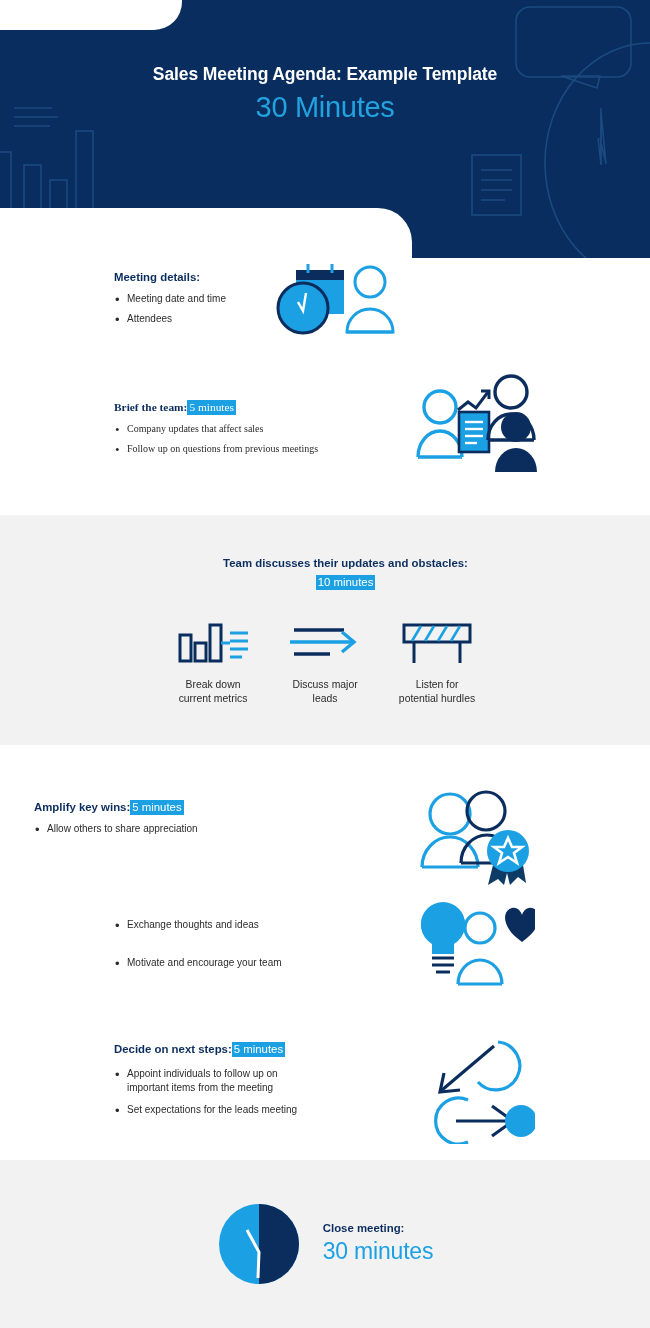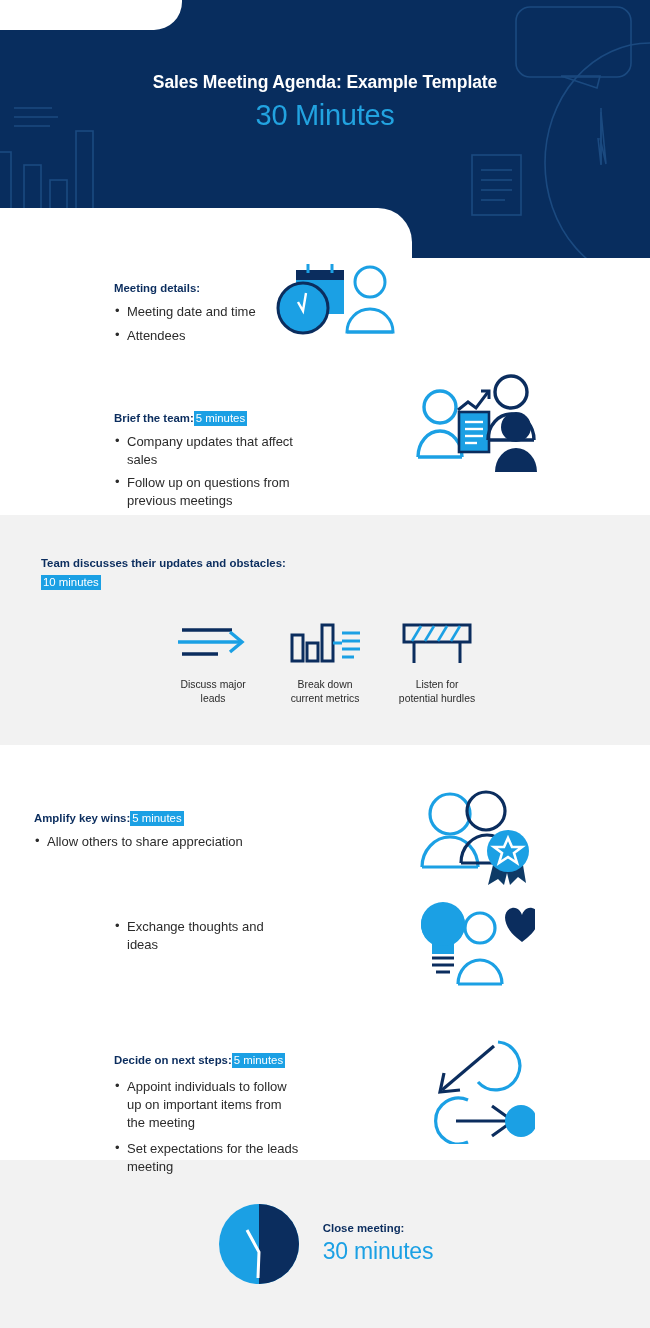--- a/index.html
+++ b/index.html
@@ -32,21 +32,21 @@
     position: absolute;
     bottom: 0; left: 0;
     width: 412px; height: 50px;
     background: #ffffff;
     border-top-right-radius: 34px;
     z-index: 4;
   }
   .header-deco { position: absolute; inset: 0; z-index: 1; }
   .header-text {
     position: absolute;
-    top: 72px; left: 0; width: 650px;
+    top: 64px; left: 0; width: 650px;
     z-index: 5;
     text-align: center;
   }
   .header-title {
     color: #ffffff;
     font-size: 17.5px;
     font-weight: bold;
     letter-spacing: -0.1px;
   }
   .header-sub {
@@ -72,52 +72,51 @@
     position: absolute;
     top: 0;
   }
 
   .h-line {
     font-size: 11.4px;
     font-weight: bold;
     color: #0b2d5e;
     line-height: 1.35;
     margin-bottom: 7px;
-    margin-top: 11px;
   }
   .badge {
     display: inline-block;
     background: #1ba0e4;
     color: #ffffff;
     font-size: 11.4px;
     font-weight: 400;
     padding: 0 2px 1px 2px;
     line-height: 1.25;
     vertical-align: baseline;
   }
   ul.bullets { list-style: none; }
   ul.bullets li {
     position: relative;
-    font-size: 13px;
+    font-size: 10px;
     color: #2b2b2b;
     line-height: 1.35;
     padding-left: 13px;
     margin-bottom: 6px;
   }
   ul.bullets li::before {
     content: "•";
     position: absolute;
     left: 1px; top: -1px;
     font-size: 13px;
     color: #2b2b2b;
   }
 
   
   .group-head {
-    text-align: left;
+    text-align: center;
     font-size: 11.4px;
     font-weight: bold;
     color: #0b2d5e;
     padding-top: 40px;
     line-height: 1.45;
     margin-left: 41px;
   }
   .group-head .badge { font-weight: 400; margin-top: 3px; }
   .icon-grid {
     display: flex;
@@ -237,21 +236,21 @@
       <polyline points="28,42 33,51 36,33" fill="none" stroke="#ffffff" stroke-width="2.4"></polyline>
 
       <circle cx="100" cy="22" r="15" fill="none" stroke="#1ba0e4" stroke-width="3"></circle>
       <path d="M77 72 A23 23 0 0 1 123 72 Z" fill="none" stroke="#1ba0e4" stroke-width="3"></path>
       <line x1="77" y1="72" x2="123" y2="72" stroke="#1ba0e4" stroke-width="3"></line>
     </svg>
   </div>
 </div>
 
 <div class="sec" style="height:139px;">
-  <div class="row row-wide" style="padding-top:24px;">
+  <div class="row row-wide" style="padding-top:24px;font-family:Liberation Serif, serif;">
     <div class="row-text">
       <div class="h-line">
         <span>Brief the team:</span><span class="badge">5 minutes</span>
       </div>
       <ul class="bullets">
         <li>Company updates that affect sales</li>
         <li>Follow up on questions from previous meetings</li>
       </ul>
     </div>
     <svg class="row-icon" style="left:408px; top:-4px;" width="140" height="105" viewBox="0 0 140 105">
@@ -279,55 +278,55 @@
   </div>
 </div>
 
 <div class="sec sec-gray">
   <div class="group-head">
     <span>Team discusses their updates and obstacles:</span><br>
     <span class="badge">10 minutes</span>
   </div>
 
   <div class="icon-grid">
-
-    <div class="icon-cell">
-      <div class="glyph">
-        <svg width="78" height="44" viewBox="0 0 78 44">
-          <line x1="8" y1="10" x2="58" y2="10" stroke="#0b2d5e" stroke-width="3.4"></line>
-          <line x1="4" y1="22" x2="66" y2="22" stroke="#1ba0e4" stroke-width="3.4"></line>
-          <polyline points="56,12 68,22 56,32" fill="none" stroke="#1ba0e4" stroke-width="3.4"></polyline>
-          <line x1="8" y1="34" x2="44" y2="34" stroke="#0b2d5e" stroke-width="3.4"></line>
-        </svg>
-      </div>
-      <div class="cap">
-        <span>Discuss major</span><br>
-        <span>leads</span>
-      </div>
-    </div>
 
     <div class="icon-cell">
       <div class="glyph">
         <svg width="78" height="46" viewBox="0 0 78 46">
           <rect x="6" y="16" width="11" height="26" fill="none" stroke="#0b2d5e" stroke-width="3"></rect>
           <rect x="21" y="24" width="11" height="18" fill="none" stroke="#0b2d5e" stroke-width="3"></rect>
           <rect x="36" y="6" width="11" height="36" fill="none" stroke="#0b2d5e" stroke-width="3"></rect>
           <line x1="47" y1="24" x2="56" y2="24" stroke="#1ba0e4" stroke-width="3"></line>
           <line x1="56" y1="14" x2="74" y2="14" stroke="#1ba0e4" stroke-width="3"></line>
           <line x1="56" y1="22" x2="74" y2="22" stroke="#1ba0e4" stroke-width="3"></line>
           <line x1="56" y1="30" x2="74" y2="30" stroke="#1ba0e4" stroke-width="3"></line>
           <line x1="56" y1="38" x2="68" y2="38" stroke="#1ba0e4" stroke-width="3"></line>
         </svg>
       </div>
       <div class="cap">
         <span>Break down</span><br>
         <span>current metrics</span>
       </div>
     </div>
 
+    <div class="icon-cell">
+      <div class="glyph">
+        <svg width="78" height="44" viewBox="0 0 78 44">
+          <line x1="8" y1="10" x2="58" y2="10" stroke="#0b2d5e" stroke-width="3.4"></line>
+          <line x1="4" y1="22" x2="66" y2="22" stroke="#1ba0e4" stroke-width="3.4"></line>
+          <polyline points="56,12 68,22 56,32" fill="none" stroke="#1ba0e4" stroke-width="3.4"></polyline>
+          <line x1="8" y1="34" x2="44" y2="34" stroke="#0b2d5e" stroke-width="3.4"></line>
+        </svg>
+      </div>
+      <div class="cap">
+        <span>Discuss major</span><br>
+        <span>leads</span>
+      </div>
+    </div>
+
 
     <div class="icon-cell">
       <div class="glyph">
         <svg width="82" height="46" viewBox="0 0 82 46">
           <rect x="8" y="6" width="66" height="17" fill="none" stroke="#0b2d5e" stroke-width="3"></rect>
           <line x1="16" y1="22" x2="25" y2="7" stroke="#1ba0e4" stroke-width="2.6"></line>
           <line x1="29" y1="22" x2="38" y2="7" stroke="#1ba0e4" stroke-width="2.6"></line>
           <line x1="42" y1="22" x2="51" y2="7" stroke="#1ba0e4" stroke-width="2.6"></line>
           <line x1="55" y1="22" x2="64" y2="7" stroke="#1ba0e4" stroke-width="2.6"></line>
           <line x1="18" y1="23" x2="18" y2="44" stroke="#0b2d5e" stroke-width="3"></line>
@@ -368,20 +367,21 @@
       <polygon points="90,49 94,58 104,58 96,64 99,74 90,68 81,74 84,64 76,58 86,58" fill="none" stroke="#ffffff" stroke-width="2.6"></polygon>
     </svg>
   </div>
 </div>
 
 <div class="sec" style="height:138px;">
   <div class="row" style="padding-top:18px;">
     <div class="row-text" style="width:290px;">
       <ul class="bullets" style="margin-top:10px;">
         <li style="margin-bottom:24px;">Exchange thoughts and ideas</li>
+        <li>Motivate and encourage your team</li>
       </ul>
     </div>
     <svg class="row-icon" style="left:410px; top:6px;" width="125" height="95" viewBox="0 0 125 95">
 
       <path d="M22 48 A22 22 0 1 1 44 48 L44 58 L22 58 Z" fill="#1ba0e4"></path>
       <circle cx="33" cy="28" r="22" fill="#1ba0e4"></circle>
       <line x1="22" y1="62" x2="44" y2="62" stroke="#0b2d5e" stroke-width="3"></line>
       <line x1="22" y1="69" x2="44" y2="69" stroke="#0b2d5e" stroke-width="3"></line>
       <line x1="26" y1="76" x2="40" y2="76" stroke="#0b2d5e" stroke-width="3"></line>
 

